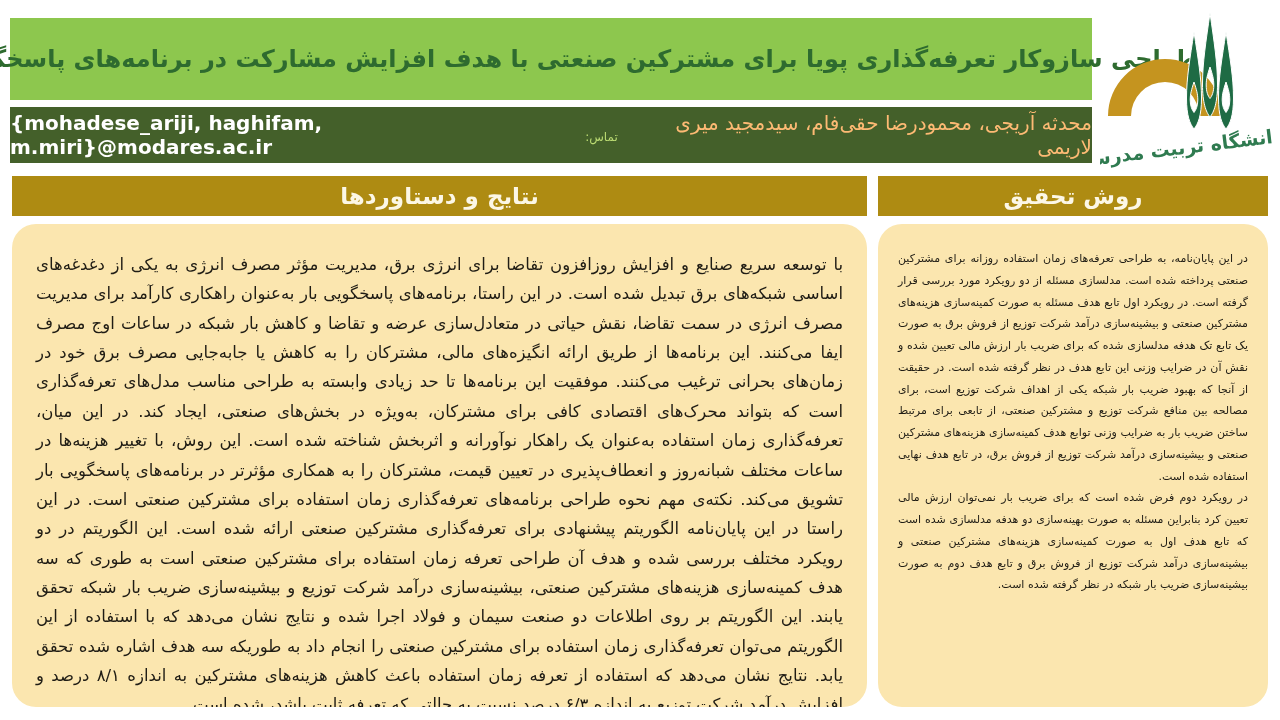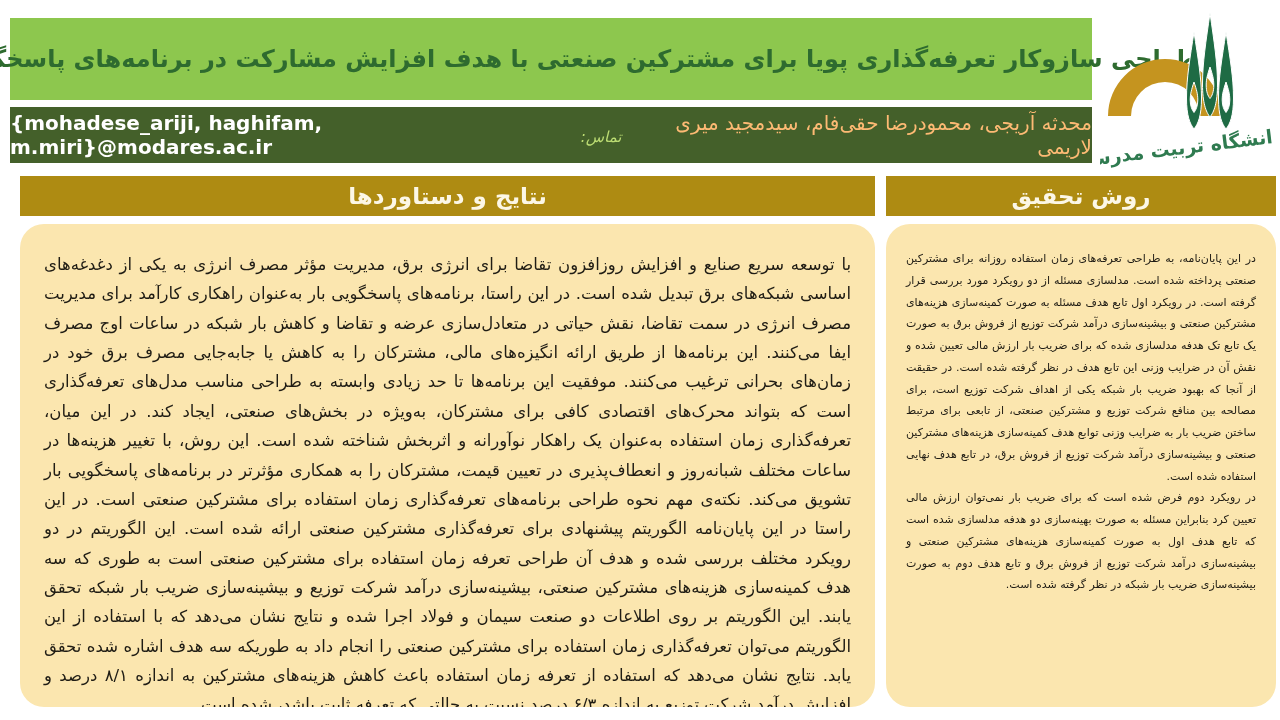--- a/index.html
+++ b/index.html
@@ -19,32 +19,32 @@
   .title-bar h1{
     margin:0;font-size:24px;font-weight:bold;color:#2E6B2F;
     direction:rtl;white-space:nowrap;letter-spacing:0;
   }
   .authors-bar{
     margin-top:7px;height:56px;background:#44602A;
     display:flex;align-items:center;justify-content:center;
     direction:rtl;gap:7px;
   }
   .authors-names{color:#fdba74;font-weight:normal;font-size:20px;}
-  .contact-label{color:#BCDC73;font-size:15px;padding-top:4px;font-style:italic;}
+  .contact-label{color:#BCDC73;font-size:12px;padding-top:4px;}
   .contact-email{
     color:#ffffff;font-size:20px;font-weight:bold;
     direction:ltr;unicode-bidi:isolate;
   }
 
   
   .logo-box{position:absolute;right:6px;top:2px;width:174px;height:168px;}
   .logo-box svg{display:block;width:100%;height:100%;}
 
   
-  .panels{position:absolute;top:176px;left:20px;display:flex;gap:11px;}
+  .panels{position:absolute;top:176px;left:12px;display:flex;gap:11px;}
   .panel{display:flex;flex-direction:column;}
   .panel-results{width:855px;}
   .panel-method{width:390px;}
   .panel-header{
     height:40px;background:#AE8B12;
     display:flex;align-items:center;justify-content:center;
   }
   .panel-header span{
     color:#FCF7E6;font-weight:bold;font-size:23px;direction:rtl;
   }

